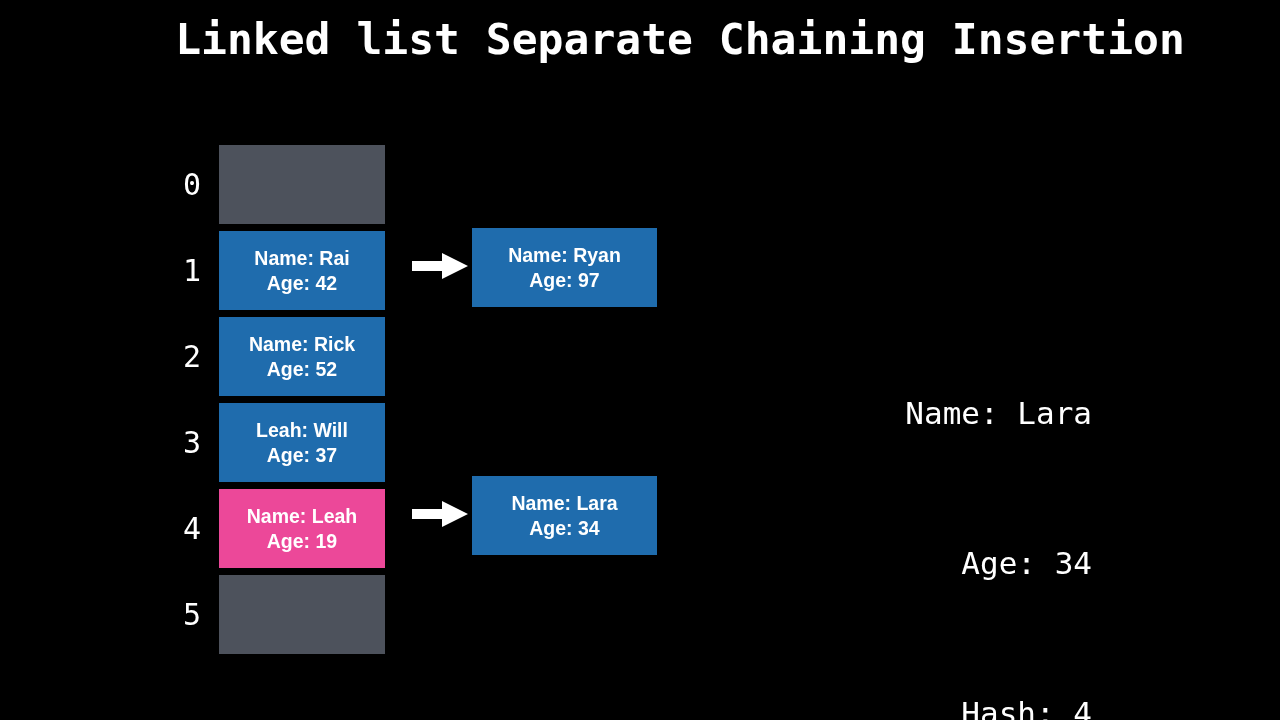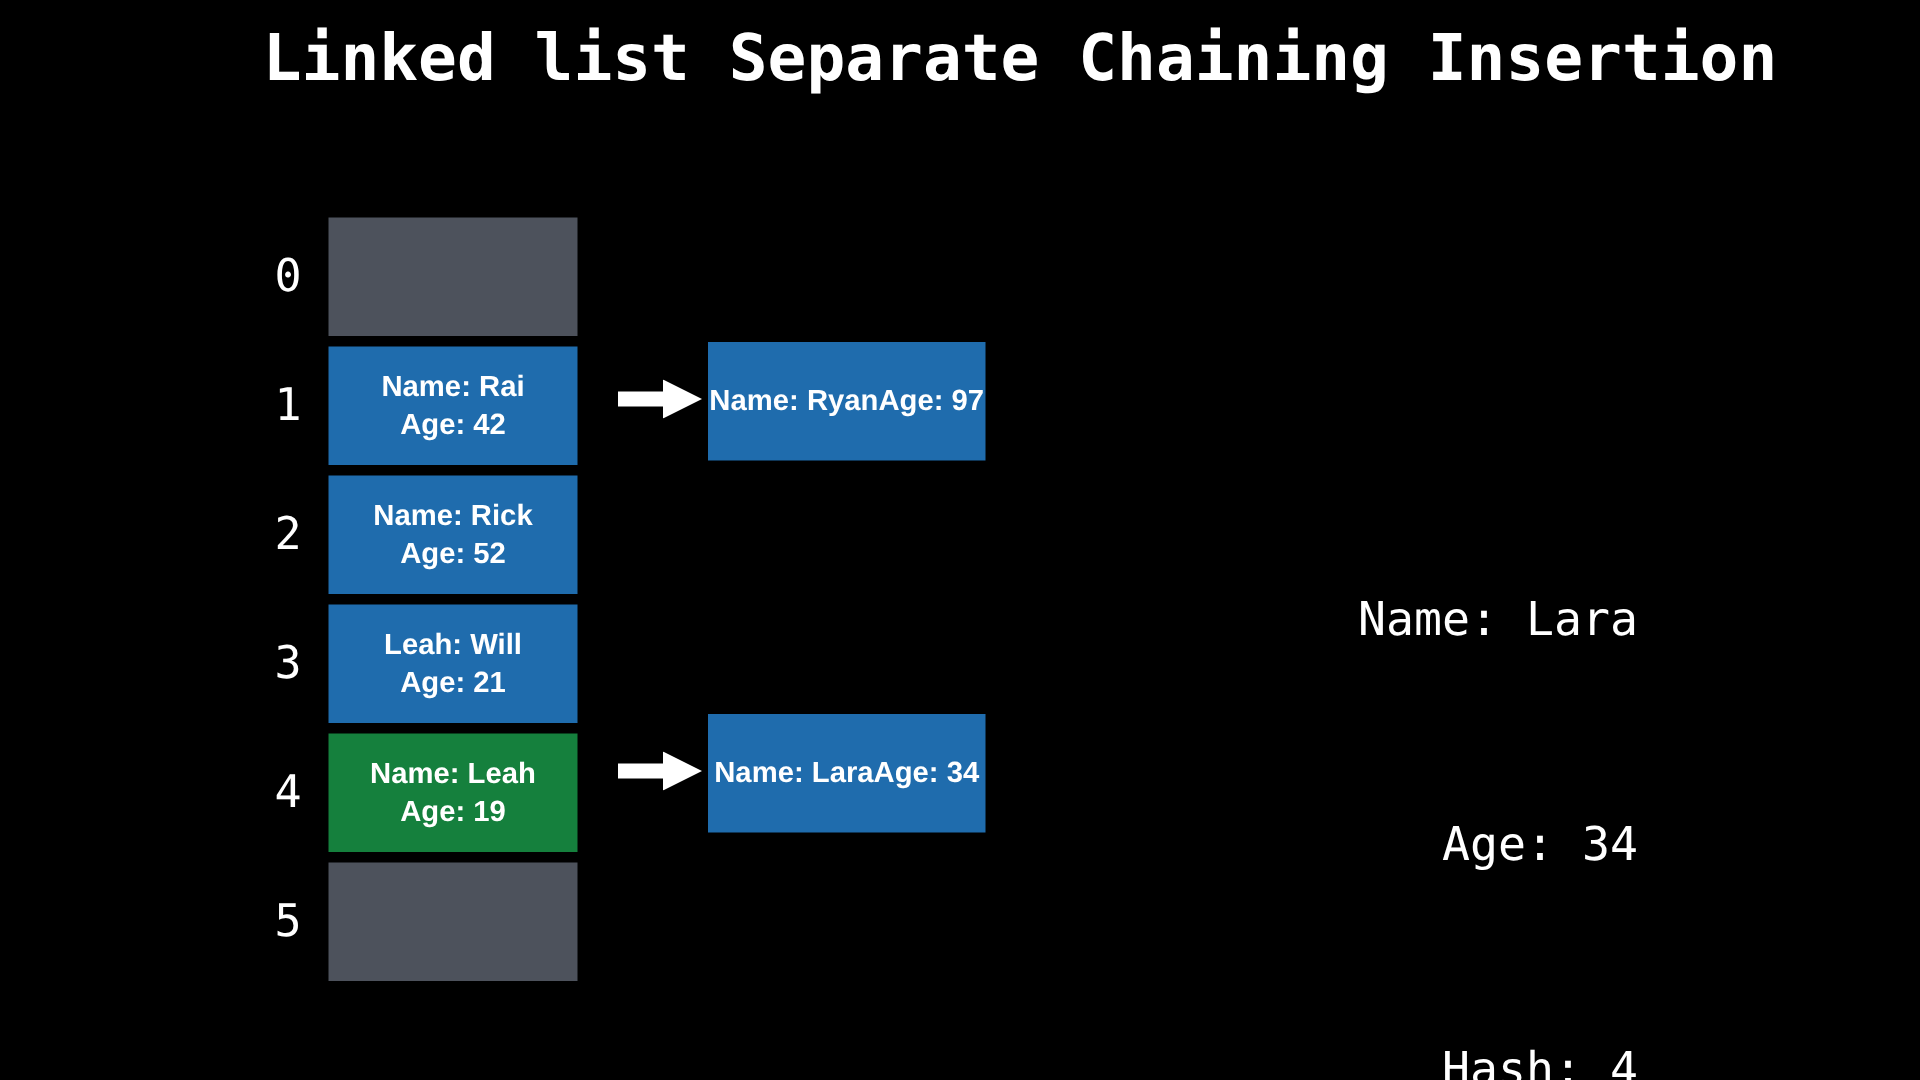--- a/index.html
+++ b/index.html
@@ -53,21 +53,21 @@
     flex-direction: column;
     align-items: center;
     justify-content: center;
     color: #ffffff;
     font-size: 19.5px;
     font-weight: bold;
     line-height: 25px;
   }
   .cell.empty   { background: #4d525c; }
   .cell.filled  { background: #1f6cad; }
-  .cell.active  { background: #15803d; }
+  .cell.active  { background: #ec4899; }
 
   .index {
     position: absolute;
     left: -40px;
     top: 0;
     width: 26px;
     height: 79px;
     display: flex;
     align-items: center;
     justify-content: center;
@@ -78,20 +78,21 @@
   }
 
   
   .chain-node {
     position: absolute;
     width: 185px;
     height: 79px;
     box-sizing: border-box;
     background: #1f6cad;
     display: flex;
+    flex-direction: column;
     align-items: center;
     justify-content: center;
     color: #ffffff;
     font-size: 19.5px;
     font-weight: bold;
     line-height: 25px;
   }
 
   
   .arrow {
@@ -143,21 +144,21 @@
     <div class="cell filled">
       <span>Name: Rick</span>
       <span>Age: 52</span>
     </div>
   </div>
 
   <div class="row">
     <div class="index">3</div>
     <div class="cell filled">
       <span>Leah: Will</span>
-      <span>Age: 21</span>
+      <span>Age: 37</span>
     </div>
   </div>
 
   <div class="row">
     <div class="index">4</div>
     <div class="cell active">
       <span>Name: Leah</span>
       <span>Age: 19</span>
     </div>
   </div>

